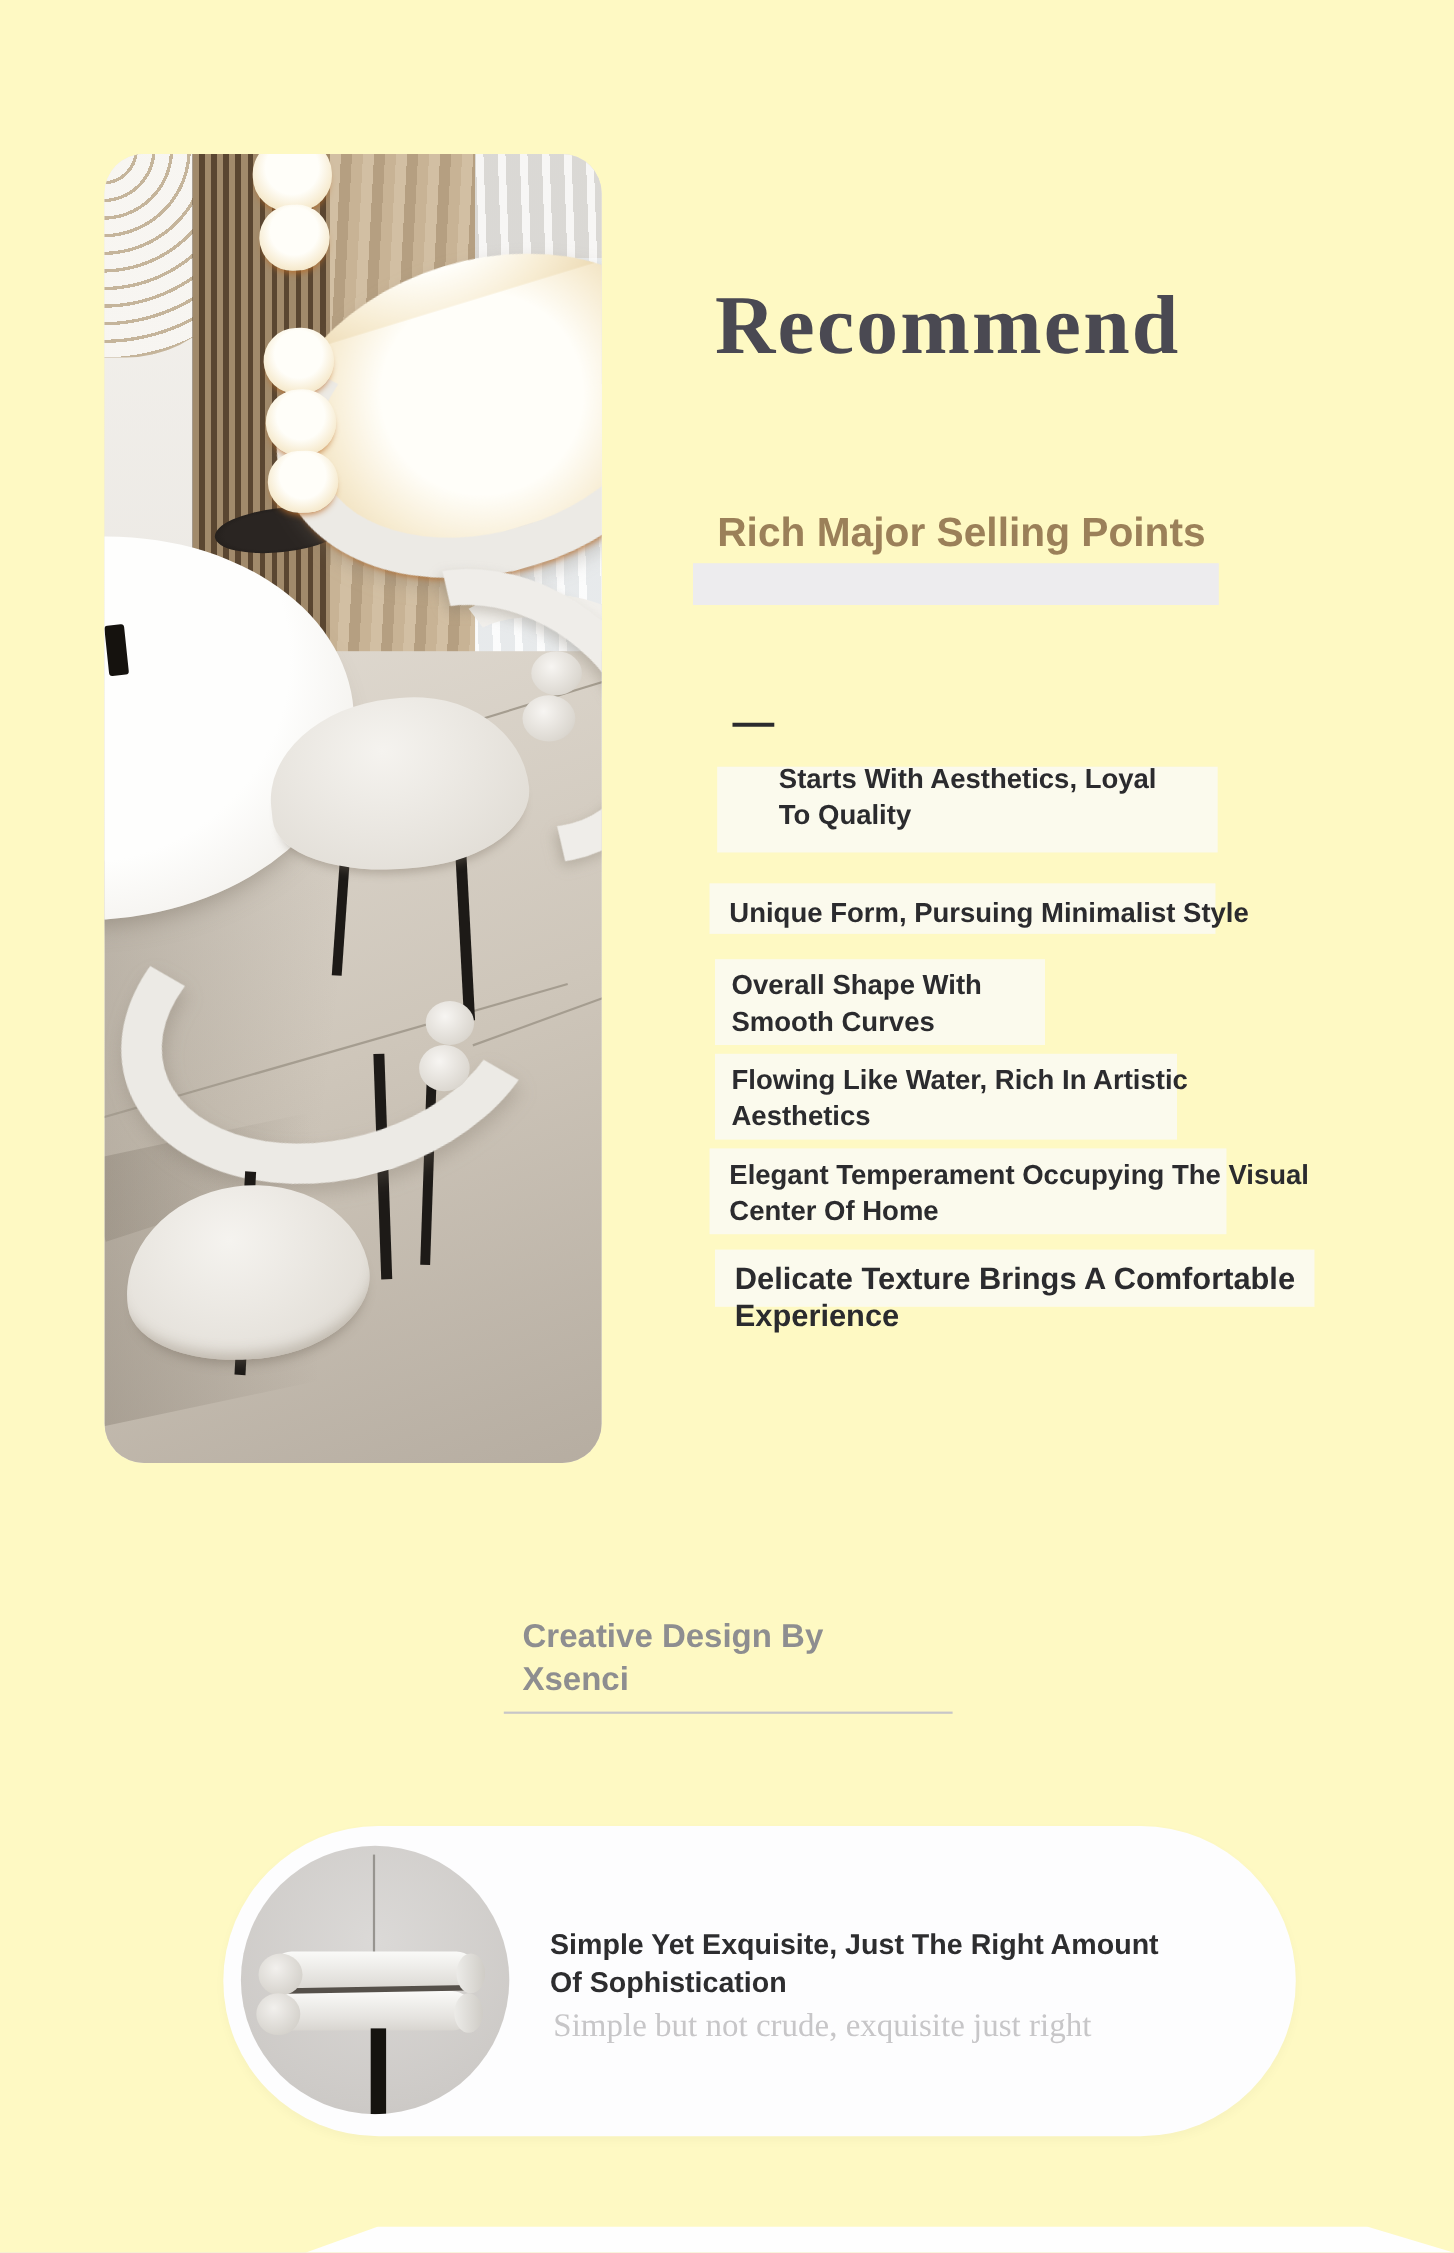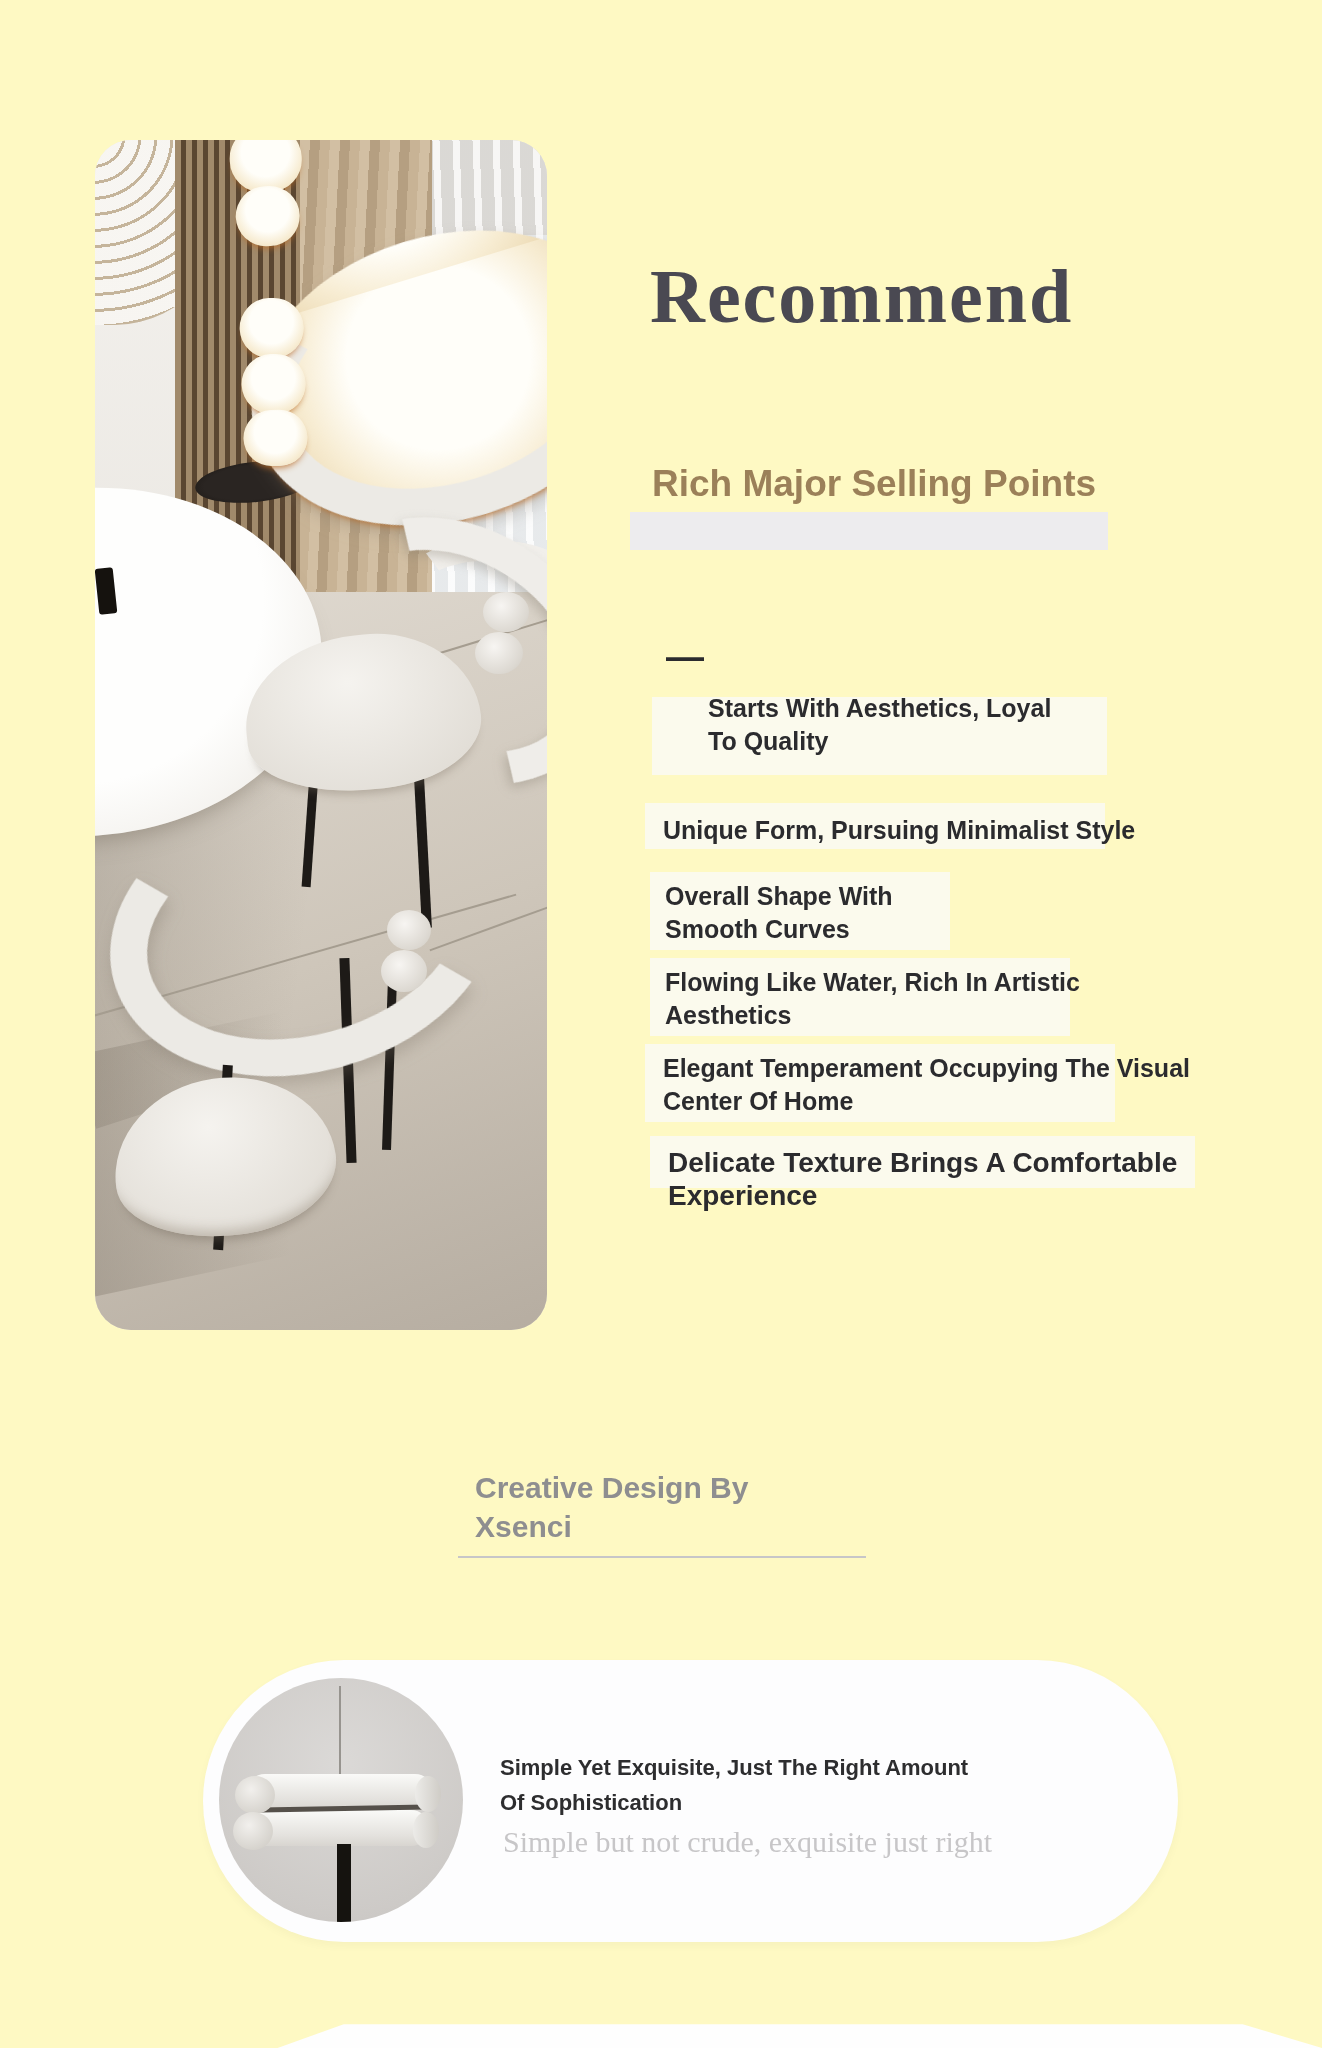--- a/index.html
+++ b/index.html
@@ -103,21 +103,21 @@
   .ctube2{left:26px;top:132px;width:184px;height:36px;}
   .ccap{border-radius:50%;background:radial-gradient(circle at 40% 35%,#f2f0ed,#d5d2cc 75%);}
   .ccap1{left:16px;top:98px;width:40px;height:38px;}
   .ccap2{left:14px;top:134px;width:40px;height:38px;}
   .ccapr1{left:196px;top:98px;width:26px;height:36px;border-radius:50%;
           background:linear-gradient(90deg,#ecebe8,#cfccc6);}
   .ccapr2{left:194px;top:134px;width:26px;height:36px;border-radius:50%;
           background:linear-gradient(90deg,#ecebe8,#cfccc6);}
   .darkgap{left:40px;top:128px;width:170px;height:5px;background:#55504a;border-radius:3px;transform:rotate(-1deg);}
   .post{left:118px;top:166px;width:14px;height:78px;background:#15130f;}
-  .card-title{left:297px;top:90px;font-size:22px;font-weight:bold;color:#2d2d2f;
+  .card-title{left:297px;top:90px;font-size:26px;font-weight:bold;color:#2d2d2f;
               line-height:35px;white-space:pre-line;}
   .card-subtitle{left:300px;top:165px;font-family:"Liberation Serif",serif;font-size:30px;color:#c7c6c8;}
 
   .trapezoid{left:0;top:2014px;width:1322px;height:34px;background:#fefefe;
              clip-path:polygon(26% 30%,94% 30%,100% 100%,21% 100%);}
 </style>
 </head>
 <body>
 
 <div class="canvas">

